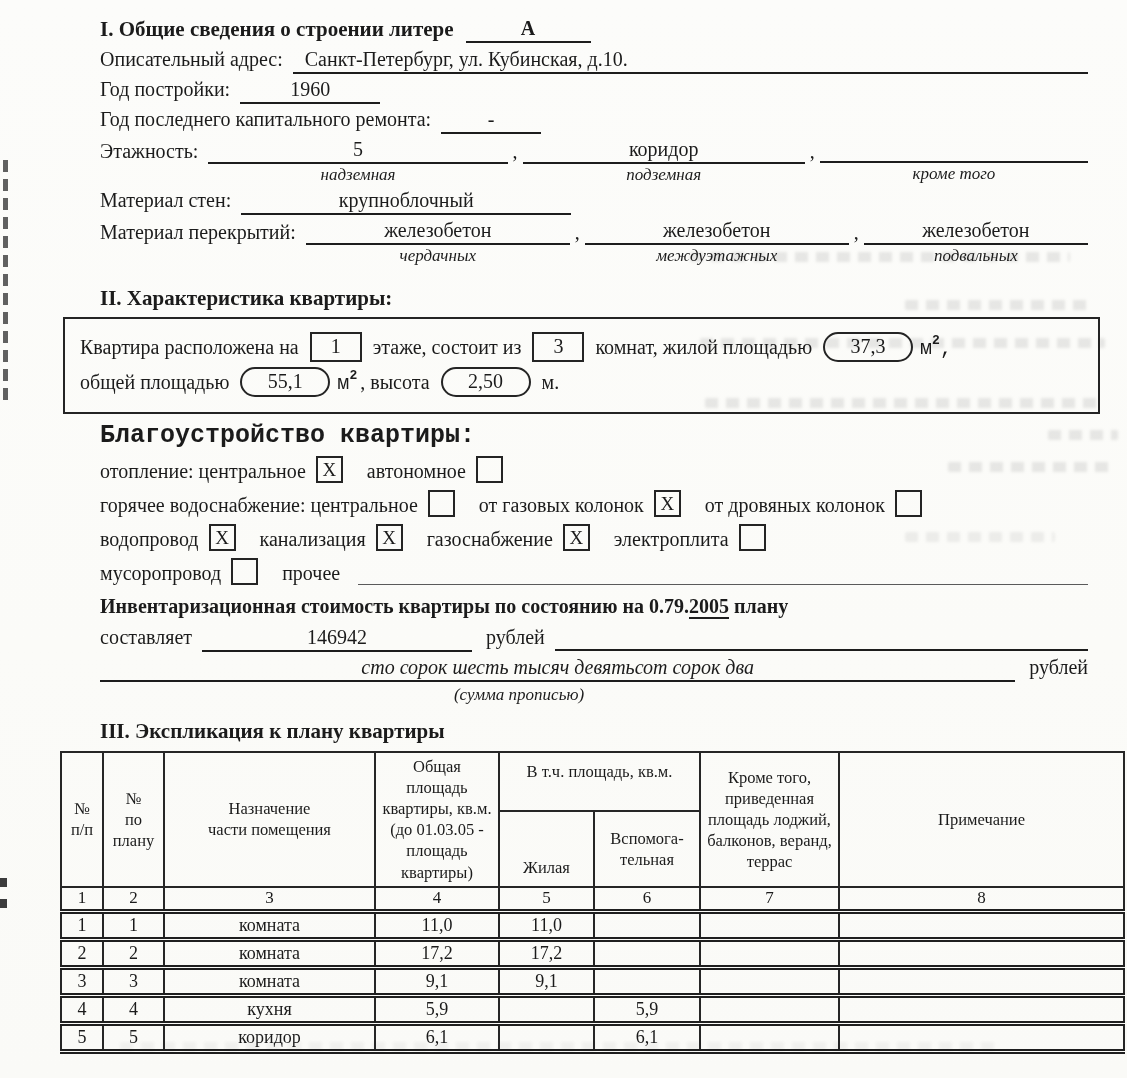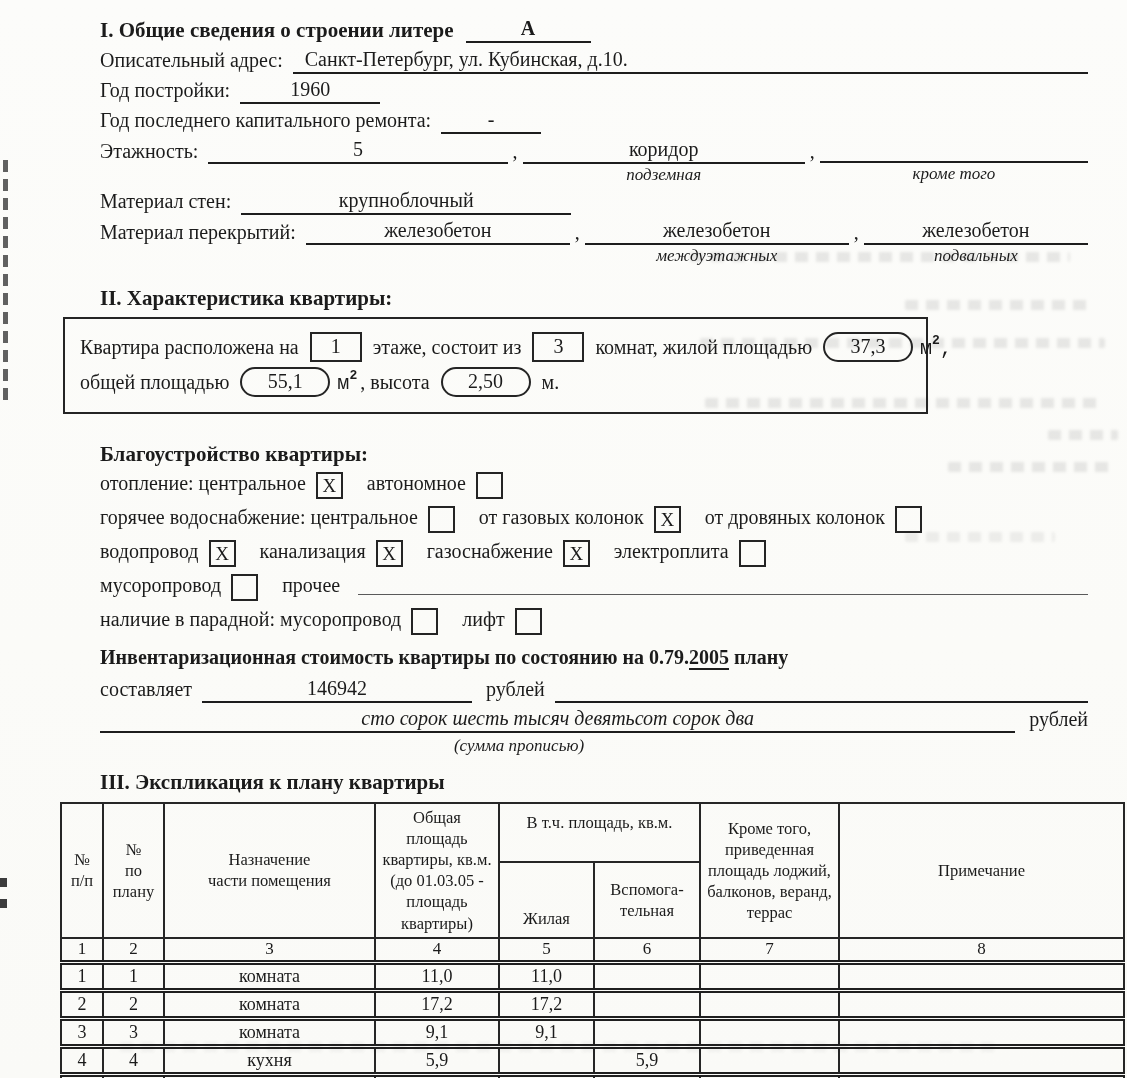--- a/index.html
+++ b/index.html
@@ -6,21 +6,21 @@
   html,body { background:#e9e9e7; }
   .page {
     position:relative; width:1127px; height:1078px; margin:0 auto;
     background:linear-gradient(180deg,#fcfcfa 0%, #fbfbf8 60%, #fafaf7 100%);
     overflow:hidden; color:#1b1b1b;
     font-family:"Liberation Serif","DejaVu Serif",serif;
   }
   .content { position:absolute; left:100px; top:12px; width:988px; }
 
   
-  .line { display:flex; align-items:center; margin-bottom:3px; font-size:20px; line-height:25px; min-height:27px; }
+  .line { display:flex; align-items:flex-start; margin-bottom:3px; font-size:20px; line-height:25px; min-height:27px; }
   .lbl { margin-right:10px; white-space:nowrap; }
   .fill { border-bottom:2px solid #1d1d1d; text-align:center; min-height:26px; padding:0 4px; }
   .grow { flex:1; }
   .left-pad { text-align:left; padding-left:12px; }
   .w-litera { width:125px; font-weight:bold; }
   .w-year { width:140px; }
   .w-repair { width:100px; }
   .w-walls { width:330px; }
 
   .title-row { margin-top:4px; margin-bottom:4px; }
@@ -28,30 +28,30 @@
   .inline { display:inline; }
 
   .seg-row { align-items:flex-start; margin-bottom:4px; }
   .seg { display:flex; flex-direction:column; }
   .seg .fill { width:100%; }
   .cap { font-style:italic; font-size:17px; text-align:center; margin-top:1px; line-height:19px; }
   .comma { padding:0 5px; margin-top:2px; }
 
   
   .sec2-title { margin-top:20px; margin-bottom:6px; }
-  .char-box { border:2.5px solid #242424; margin-left:-37px; width:865px; padding:8px 15px 10px; }
+  .char-box { border:2.5px solid #242424; margin-left:-37px; width:1037px; padding:8px 15px 10px; }
   .char-line { display:flex; align-items:center; gap:11px; margin:5px 0; font-size:20px; white-space:nowrap; }
   .vbox { display:inline-block; border:2px solid #242424; text-align:center; padding:1px 8px; min-width:52px; min-height:30px; }
   .w-md { min-width:90px;border-radius:15px; }
   .unit { white-space:nowrap; margin-left:-4px;font-family:Liberation Mono, monospace; }
   sup.sq { font-size:13px; font-weight:bold; position:relative; top:-2px; }
 
   
-  .amen-title { margin-top:28px; margin-bottom:5px; font-size:21px; font-weight:bold; }
-  .amen-line { display:flex; align-items:flex-start; margin-bottom:6px; font-size:20px; min-height:28px; }
+  .amen-title { margin-top:7px; margin-bottom:5px; font-size:25px; font-weight:bold;font-family:Liberation Mono, monospace; }
+  .amen-line { display:flex; align-items:flex-end; margin-bottom:6px; font-size:20px; min-height:28px; }
   .amen-label { margin-right:10px; white-space:nowrap; }
   .checkbox { flex:none; width:27px; height:27px; border:2px solid #242424; display:inline-flex;
               align-items:center; justify-content:center; font-size:19px; margin-right:24px; }
   .trailing-line { flex:1; border-bottom:1.5px solid #5a5a5a; height:21px; margin-left:8px; }
 
   
   .inv-title { margin-top:8px; margin-bottom:6px; font-size:20px; font-weight:bold; line-height:26px; }
   .inv-year { border-bottom:2px solid #1d1d1d; }
   .w-amount { width:270px; }
   .inv-words { font-style:italic; }
@@ -121,20 +121,21 @@
       </div>
       <div class="line">
         <span class="lbl">Год последнего капитального ремонта:</span>
         <span class="fill w-repair">-</span>
       </div>
 
       <div class="line seg-row">
         <span class="lbl" style="margin-top:2px">Этажность:</span>
         <span class="seg grow" style="flex:1.06">
           <span class="fill">5</span>
+          <span class="cap">надземная</span>
         </span>
         <span class="comma">,</span>
         <span class="seg grow" style="flex:1.0">
           <span class="fill">коридор</span>
           <span class="cap">подземная</span>
         </span>
         <span class="comma">,</span>
         <span class="seg grow" style="flex:0.95">
           <span class="fill"></span>
           <span class="cap">кроме того</span>
@@ -143,20 +144,21 @@
 
       <div class="line">
         <span class="lbl">Материал стен:</span>
         <span class="fill w-walls">крупноблочный</span>
       </div>
 
       <div class="line seg-row">
         <span class="lbl" style="margin-top:2px">Материал перекрытий:</span>
         <span class="seg grow">
           <span class="fill">железобетон</span>
+          <span class="cap">чердачных</span>
         </span>
         <span class="comma">,</span>
         <span class="seg grow">
           <span class="fill">железобетон</span>
           <span class="cap">междуэтажных</span>
         </span>
         <span class="comma">,</span>
         <span class="seg grow" style="flex:0.85">
           <span class="fill">железобетон</span>
           <span class="cap">подвальных</span>
@@ -212,26 +214,20 @@
             <span class="amen-label">газоснабжение</span>
             <span class="checkbox">X</span>
             <span class="amen-label">электроплита</span>
             <span class="checkbox"></span>
           </div>
           <div class="amen-line">
             <span class="amen-label">мусоропровод</span>
             <span class="checkbox"></span>
             <span class="amen-label">прочее</span>
             <span class="trailing-line"></span>
-          </div>
-          <div class="amen-line">
-            <span class="amen-label">наличие в парадной: мусоропровод</span>
-            <span class="checkbox"></span>
-            <span class="amen-label">лифт</span>
-            <span class="checkbox"></span>
           </div>
         </div>
     </section>
 
     <section>
       <div class="inv-title">
         <span>Инвентаризационная стоимость квартиры по состоянию на</span>
         <span>0.79.</span><span class="inv-year">2005</span>
         <span>плану</span>
       </div>

